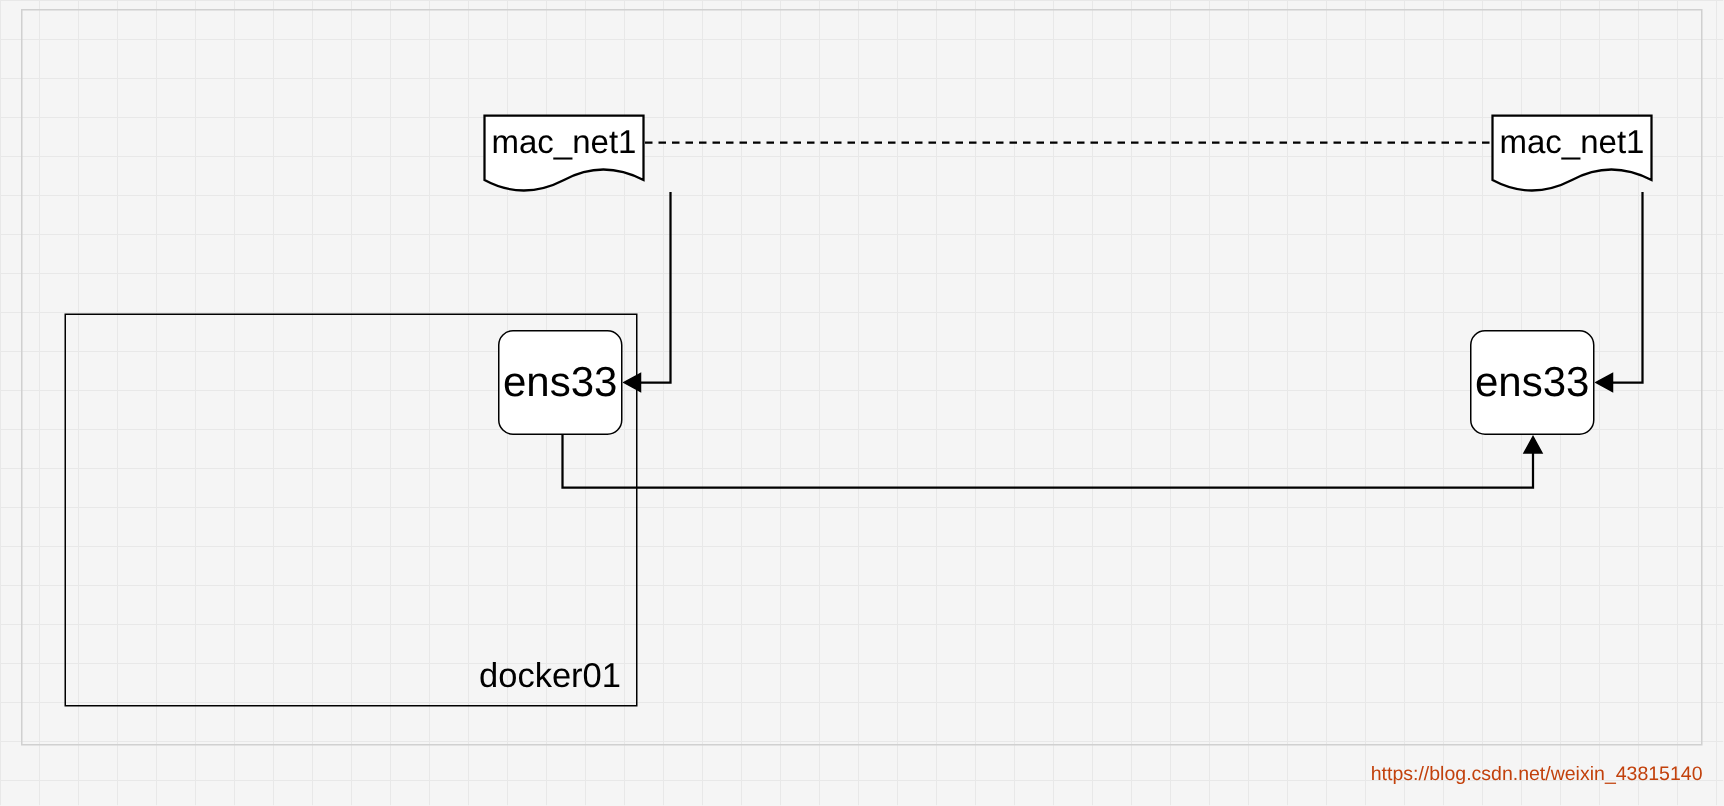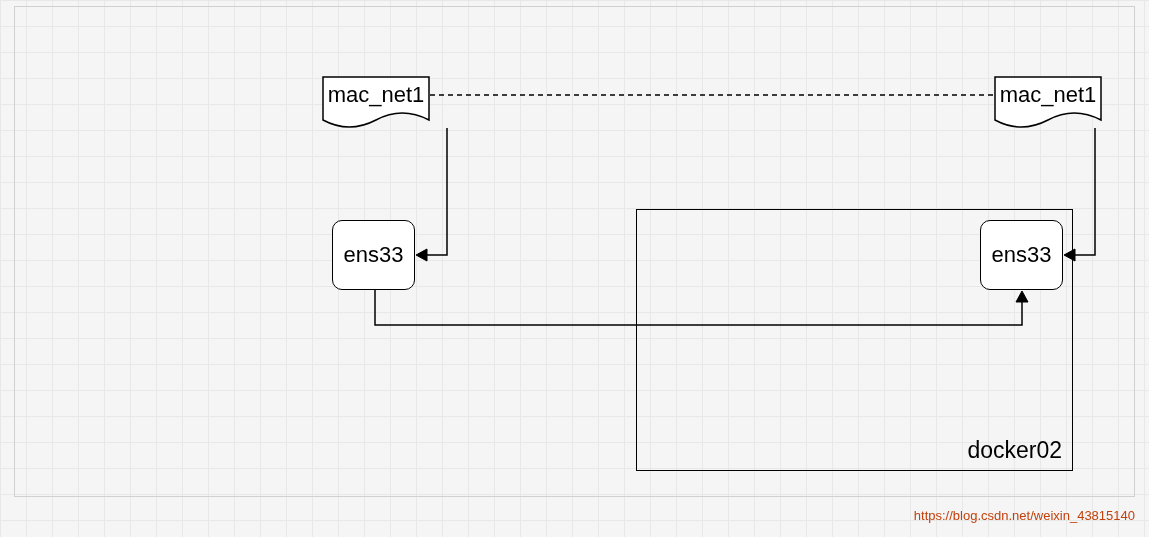--- a/index.html
+++ b/index.html
@@ -54,21 +54,21 @@
       right: 10px;
       bottom: 6px;
       font-size: 23px;
       color: #000;
     }
     .ens-box {
       position: absolute;
       border: 1.5px solid #000;
       background: #fff;
       border-radius: 10px;
-      font-size: 22px;
+      font-size: 28px;
       display: flex;
       align-items: center;
       justify-content: center;
     }
     .connector {
       position: absolute;
       stroke: #000;
       fill: none;
     }
     .watermark {
@@ -95,24 +95,24 @@
     <div style="position:absolute; top:6px; width:100%; text-align:center; font-size:22px;">mac_net1</div>
   </div>
 
   <div class="doc-shape-wrap" style="left:994px; top:76px; width:108px; height:52px;">
     <svg width="108" height="58" style="position:absolute; top:0; left:0;">
       <path d="M 1 1 L 107 1 L 107 44 Q 80 30, 54 44 Q 27 58, 1 44 Z" fill="#fff" stroke="#000" stroke-width="1.5"></path>
     </svg>
     <div style="position:absolute; top:6px; width:100%; text-align:center; font-size:22px;">mac_net1</div>
   </div>
 
+  <div class="host-box" style="left:43px; top:209px; width:382px; height:262px;">
+    <span class="host-label">docker01</span>
+  </div>
 
-  <div class="host-box" style="left:636px; top:209px; width:437px; height:262px;">
-    <span class="host-label">docker02</span>
-  </div>
 
   <div class="ens-box" style="left:332px; top:220px; width:83px; height:70px;">
     <span>ens33</span>
   </div>
 
   <div class="ens-box" style="left:980px; top:220px; width:83px; height:70px;">
     <span>ens33</span>
   </div>
 
   <svg class="connector" style="left:430px; top:90px; width:564px; height:10px;">

